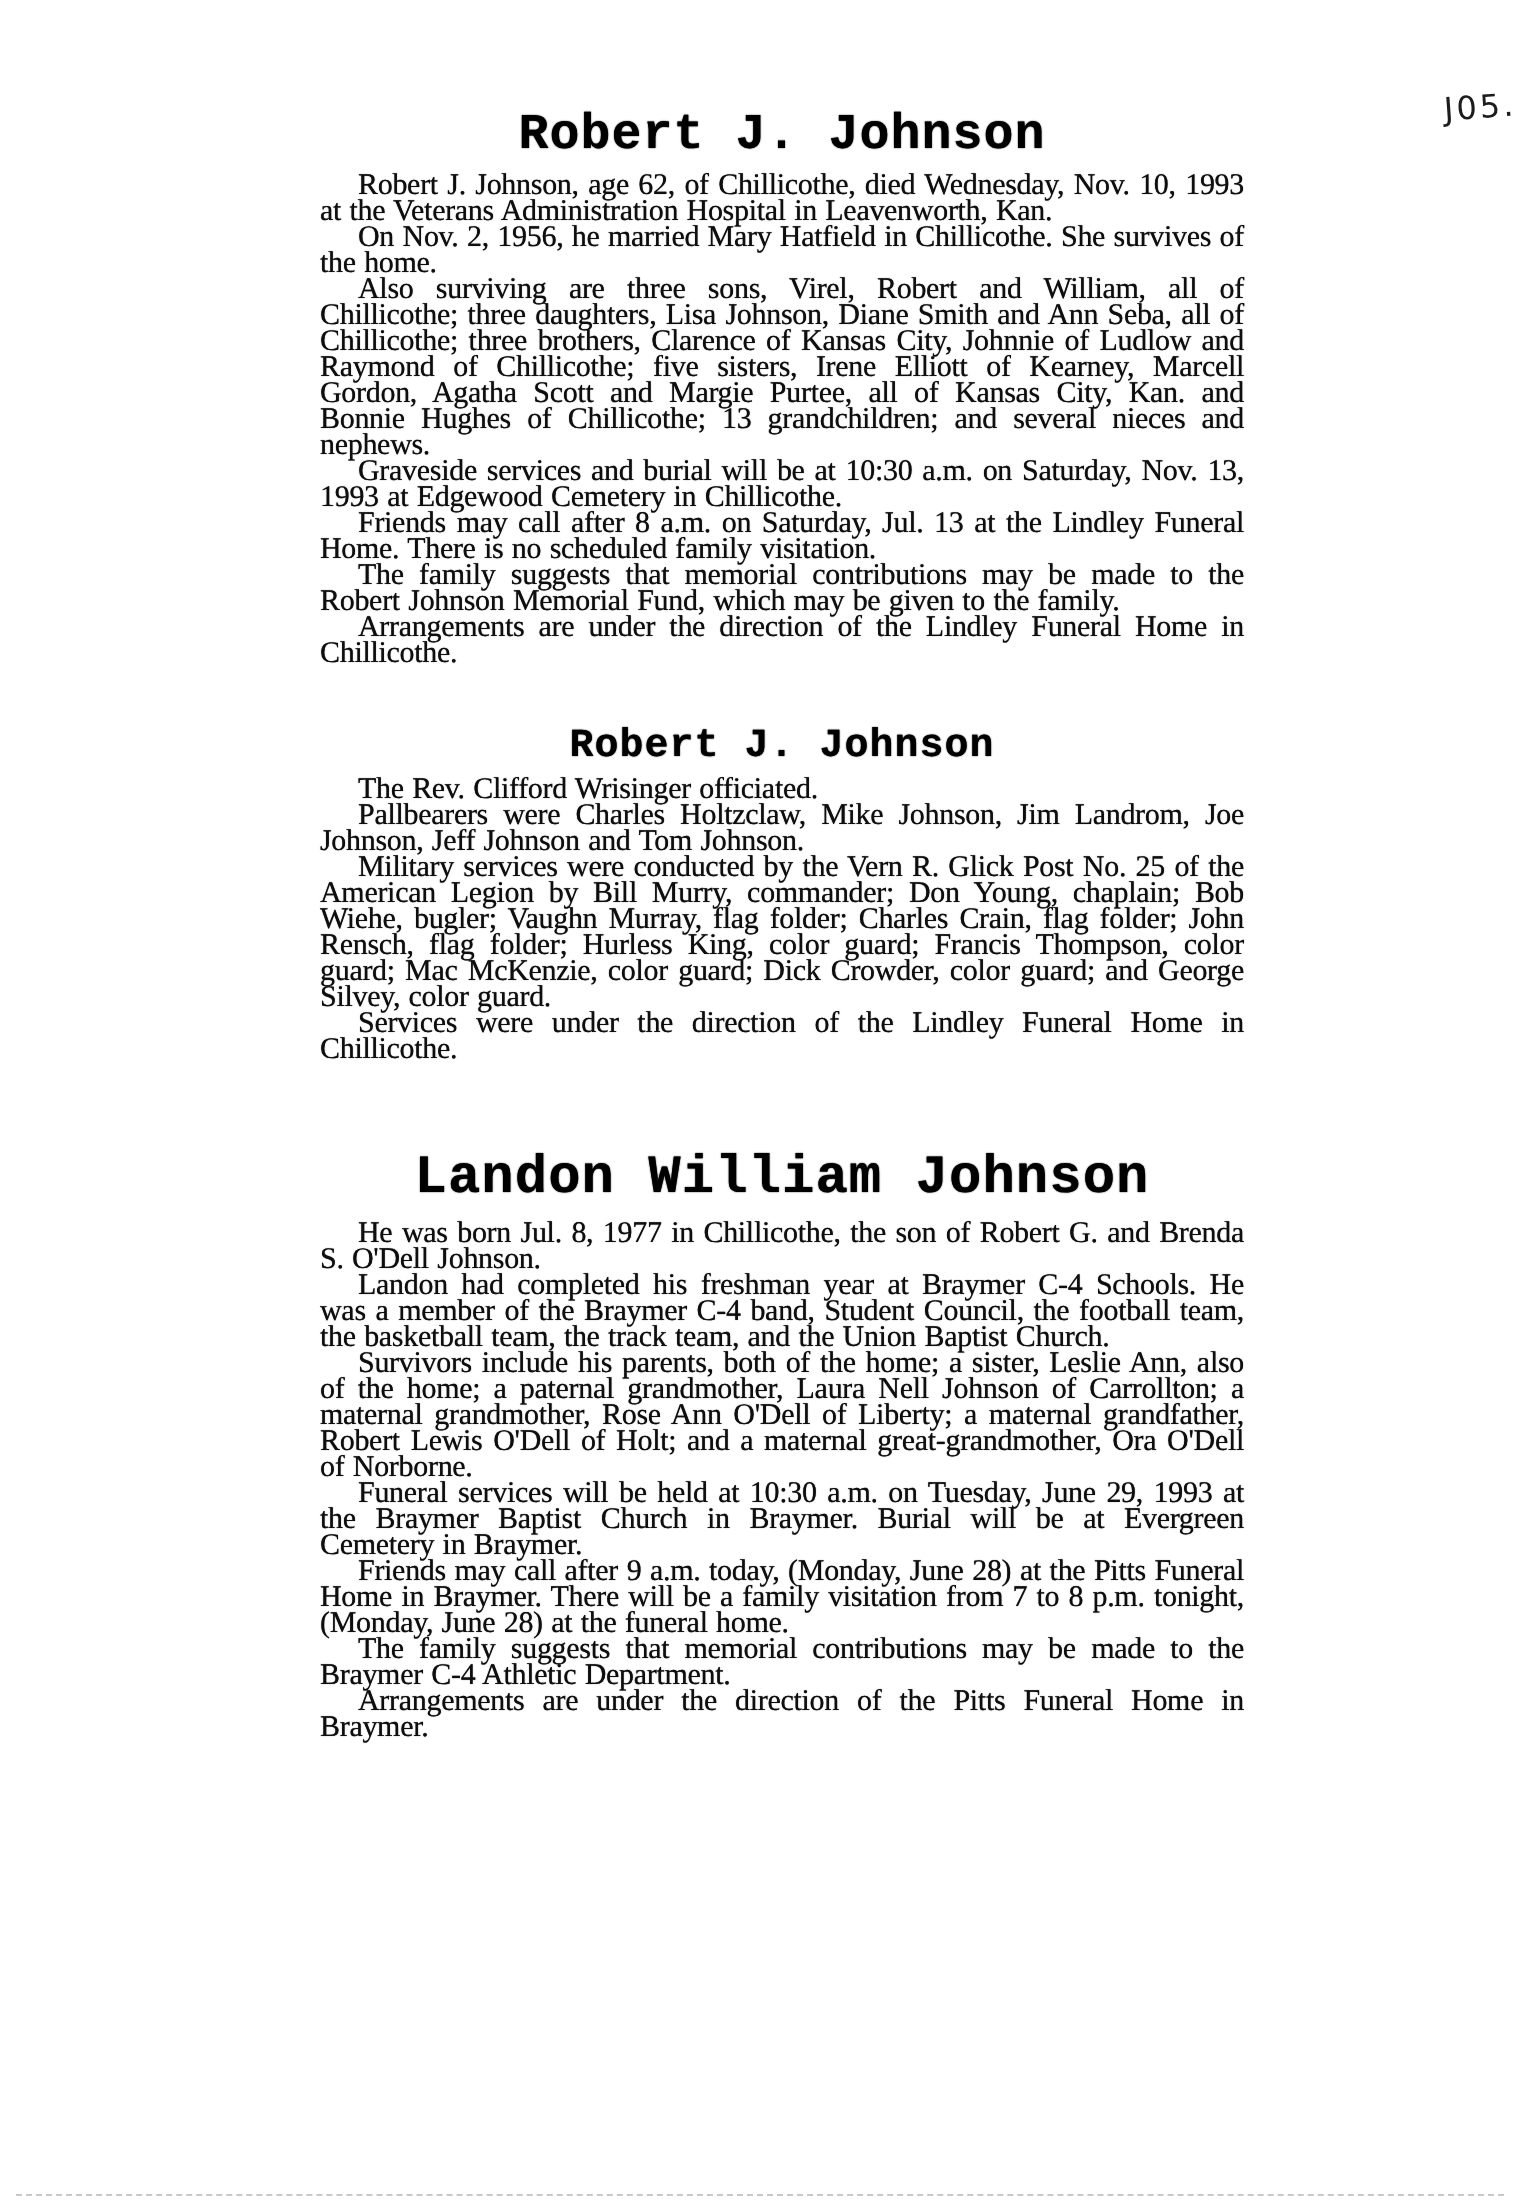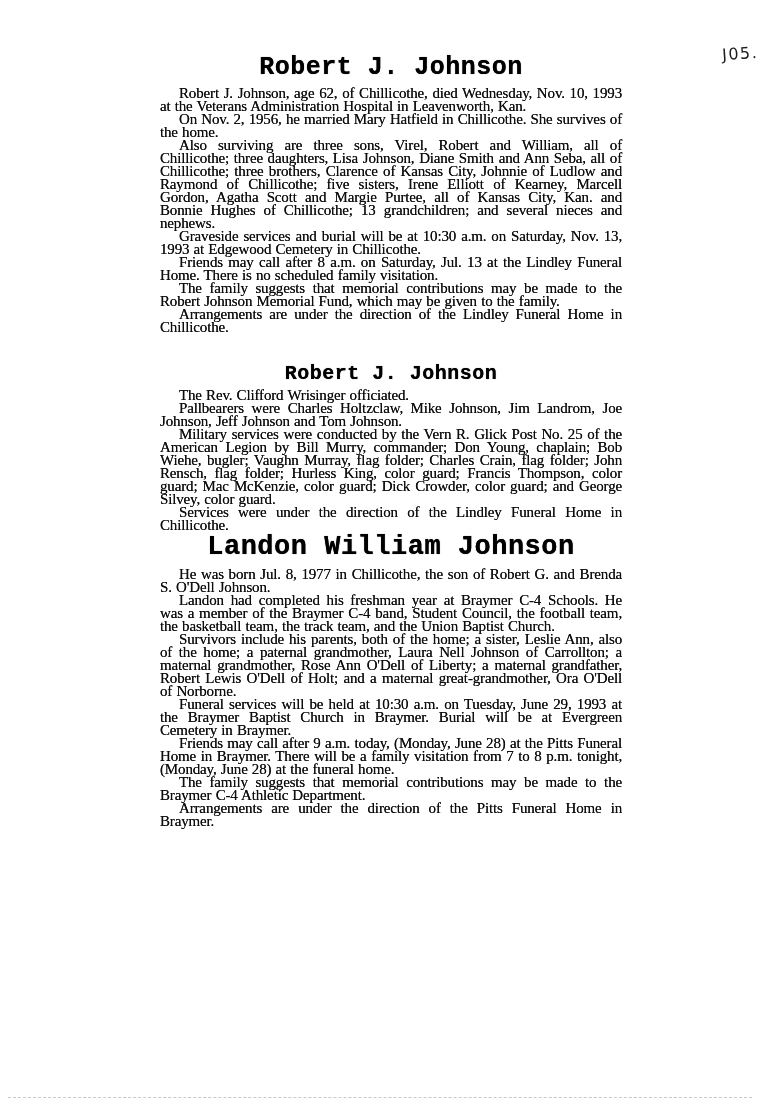--- a/index.html
+++ b/index.html
@@ -46,21 +46,21 @@
     letter-spacing: -0.15px;
     word-spacing: 0.6px;
     text-shadow: 0 0 0.45px rgba(0,0,0,0.85);
     hyphens: auto;
     -webkit-hyphens: auto;
   }
   .obit-1 { margin-top: 54px; }
   .obit-1 h1 { font-size: 25px; line-height: 28px; margin-bottom: 5px; }
   .obit-2 { margin-top: 28px; }
   .obit-2 h1 { font-size: 20px; line-height: 23px; margin-bottom: 4px; }
-  .obit-3 { }
+  .obit-3 { margin-top: 43px; }
   .obit-3 h1 { font-size: 27px; line-height: 30px; margin-bottom: 6px; }
   .bottom-scan-line {
     position: absolute;
     left: 8px;
     right: 8px;
     bottom: 2px;
     border-top: 1px dashed #c8c8c8;
   }
 </style>
 </head>

